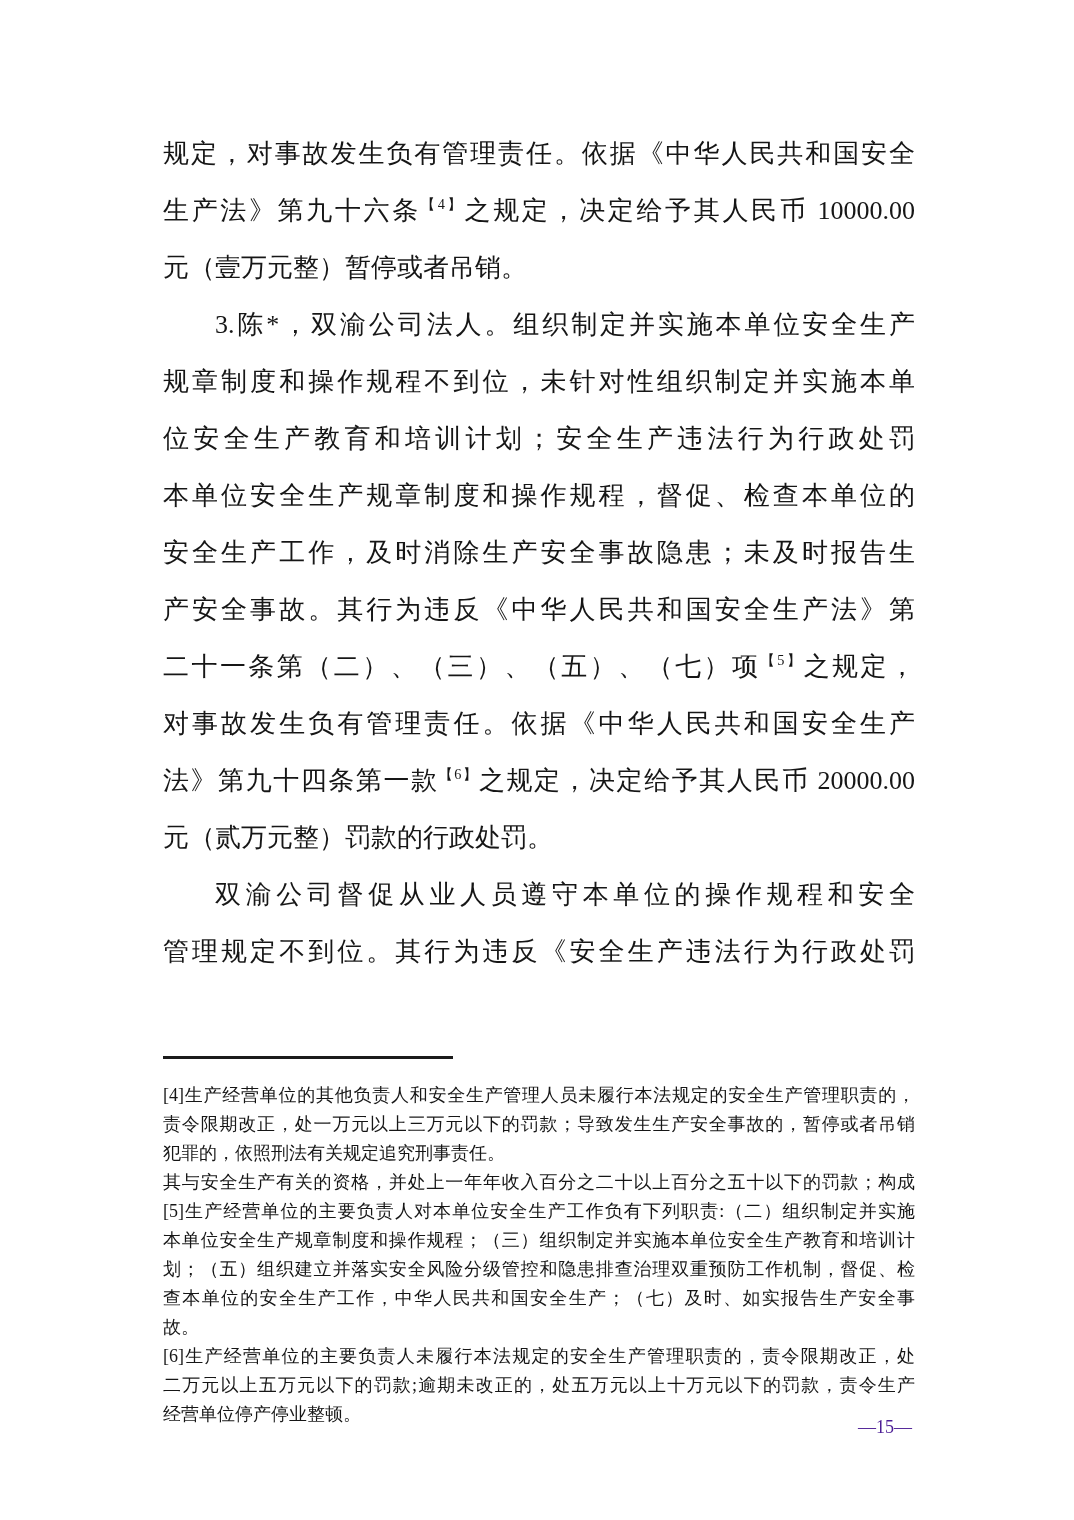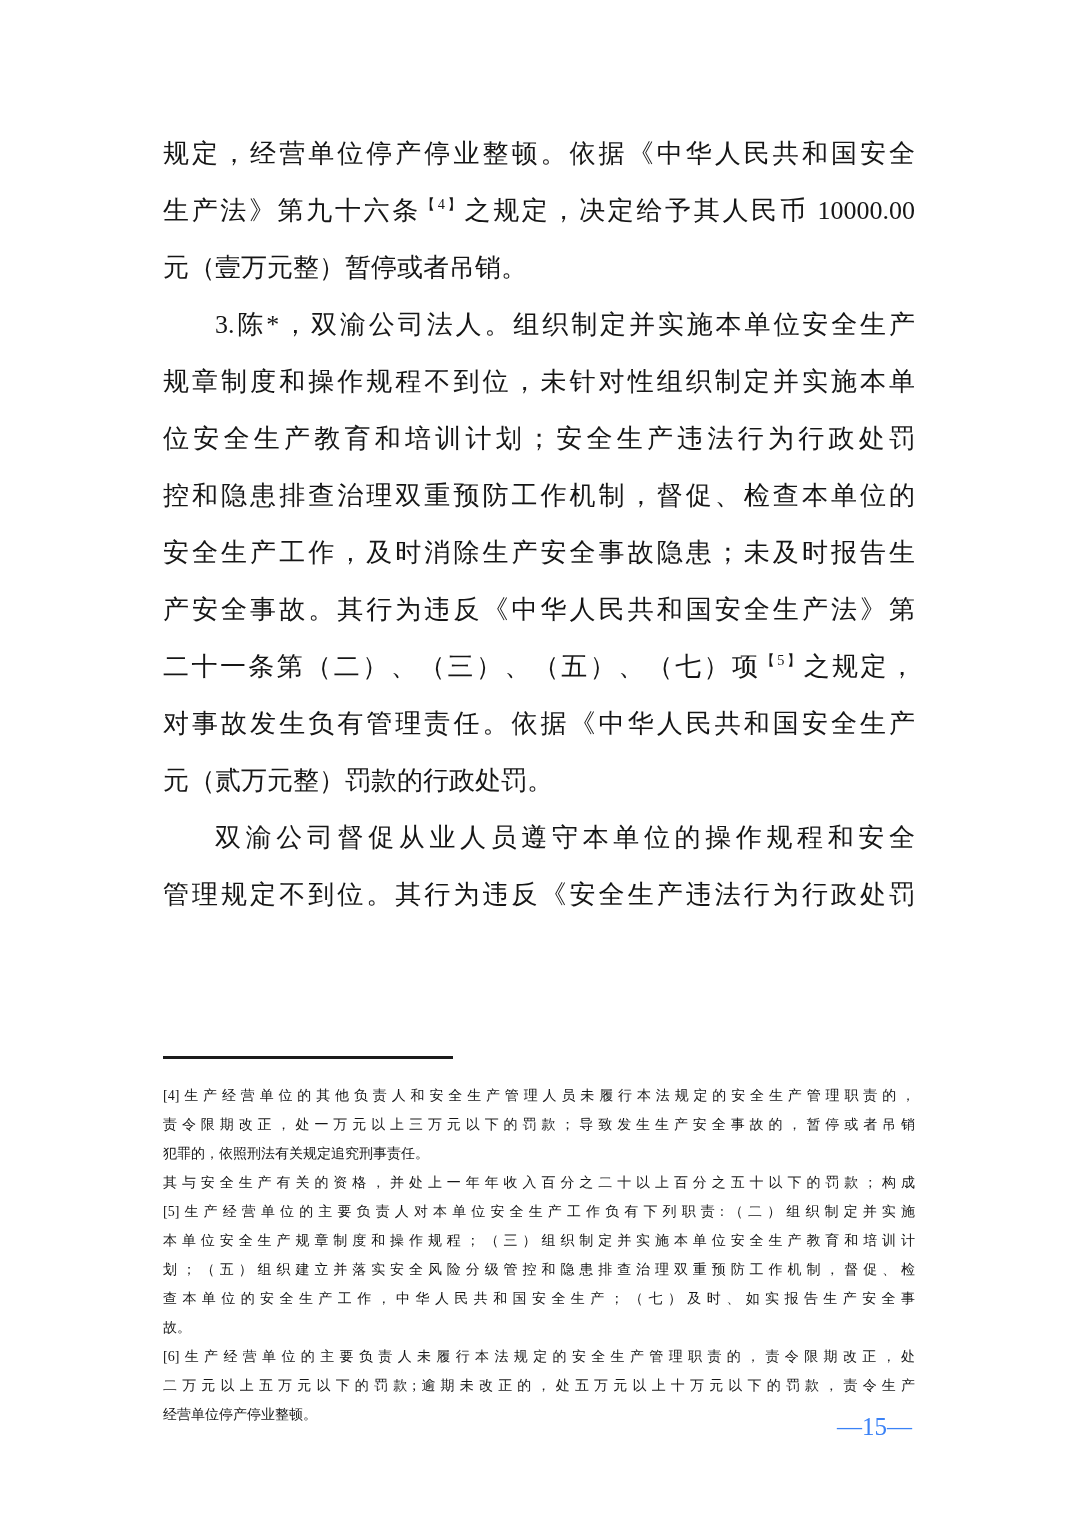--- a/index.html
+++ b/index.html
@@ -22,21 +22,21 @@
     top: 125px;
     width: 752px;
     font-size: 26px;
     line-height: 57px;
   }
   .footnotes {
     position: absolute;
     left: 163px;
     top: 1081px;
     width: 752px;
-    font-size: 14px;
+    font-size: 18px;
     line-height: 29px;
   }
   .line {
     text-align: justify;
     text-justify: inter-character;
     white-space: normal;
   }
   .line.stretch {
     text-align-last: justify;
   }
@@ -57,41 +57,42 @@
     left: 163px;
     top: 1056px;
     width: 290px;
     height: 0;
     border-top: 3px solid #1b1b1b;
   }
   .page-number {
     position: absolute;
     top: 1412px;
     right: 162px;
-    font-size: 25px;
+    font-size: 18px;
     line-height: 30px;
-    color: #3b82f6;
+    color: #4c1d95;
   }
 </style>
 </head>
 <body>
 
 <div class="page">
   <div class="body-text">
-      <div class="line stretch">规定，经营单位停产停业整顿。依据《中华人民共和国安全</div>
+      <div class="line stretch">规定，对事故发生负有管理责任。依据《中华人民共和国安全</div>
       <div class="line stretch">生产法》第九十六条<sup>【4】</sup>之规定，决定给予其人民币 10000.00</div>
       <div class="line">元（壹万元整）暂停或者吊销。</div>
       <div class="line stretch indent">3.陈*，双渝公司法人。组织制定并实施本单位安全生产</div>
       <div class="line stretch">规章制度和操作规程不到位，未针对性组织制定并实施本单</div>
       <div class="line stretch">位安全生产教育和培训计划；安全生产违法行为行政处罚</div>
-      <div class="line stretch">控和隐患排查治理双重预防工作机制，督促、检查本单位的</div>
+      <div class="line stretch">本单位安全生产规章制度和操作规程，督促、检查本单位的</div>
       <div class="line stretch">安全生产工作，及时消除生产安全事故隐患；未及时报告生</div>
       <div class="line stretch">产安全事故。其行为违反《中华人民共和国安全生产法》第</div>
       <div class="line stretch">二十一条第（二）、（三）、（五）、（七）项<sup>【5】</sup>之规定，</div>
       <div class="line stretch">对事故发生负有管理责任。依据《中华人民共和国安全生产</div>
+      <div class="line stretch">法》第九十四条第一款<sup>【6】</sup>之规定，决定给予其人民币 20000.00</div>
       <div class="line">元（贰万元整）罚款的行政处罚。</div>
       <div class="line stretch indent">双渝公司督促从业人员遵守本单位的操作规程和安全</div>
       <div class="line stretch">管理规定不到位。其行为违反《安全生产违法行为行政处罚</div>
     </div>
   <div class="separator"></div>
   <div class="footnotes">
       <div class="line stretch">[4]生产经营单位的其他负责人和安全生产管理人员未履行本法规定的安全生产管理职责的，</div>
       <div class="line stretch">责令限期改正，处一万元以上三万元以下的罚款；导致发生生产安全事故的，暂停或者吊销</div>
       <div class="line">犯罪的，依照刑法有关规定追究刑事责任。</div>
       <div class="line stretch">其与安全生产有关的资格，并处上一年年收入百分之二十以上百分之五十以下的罚款；构成</div>

